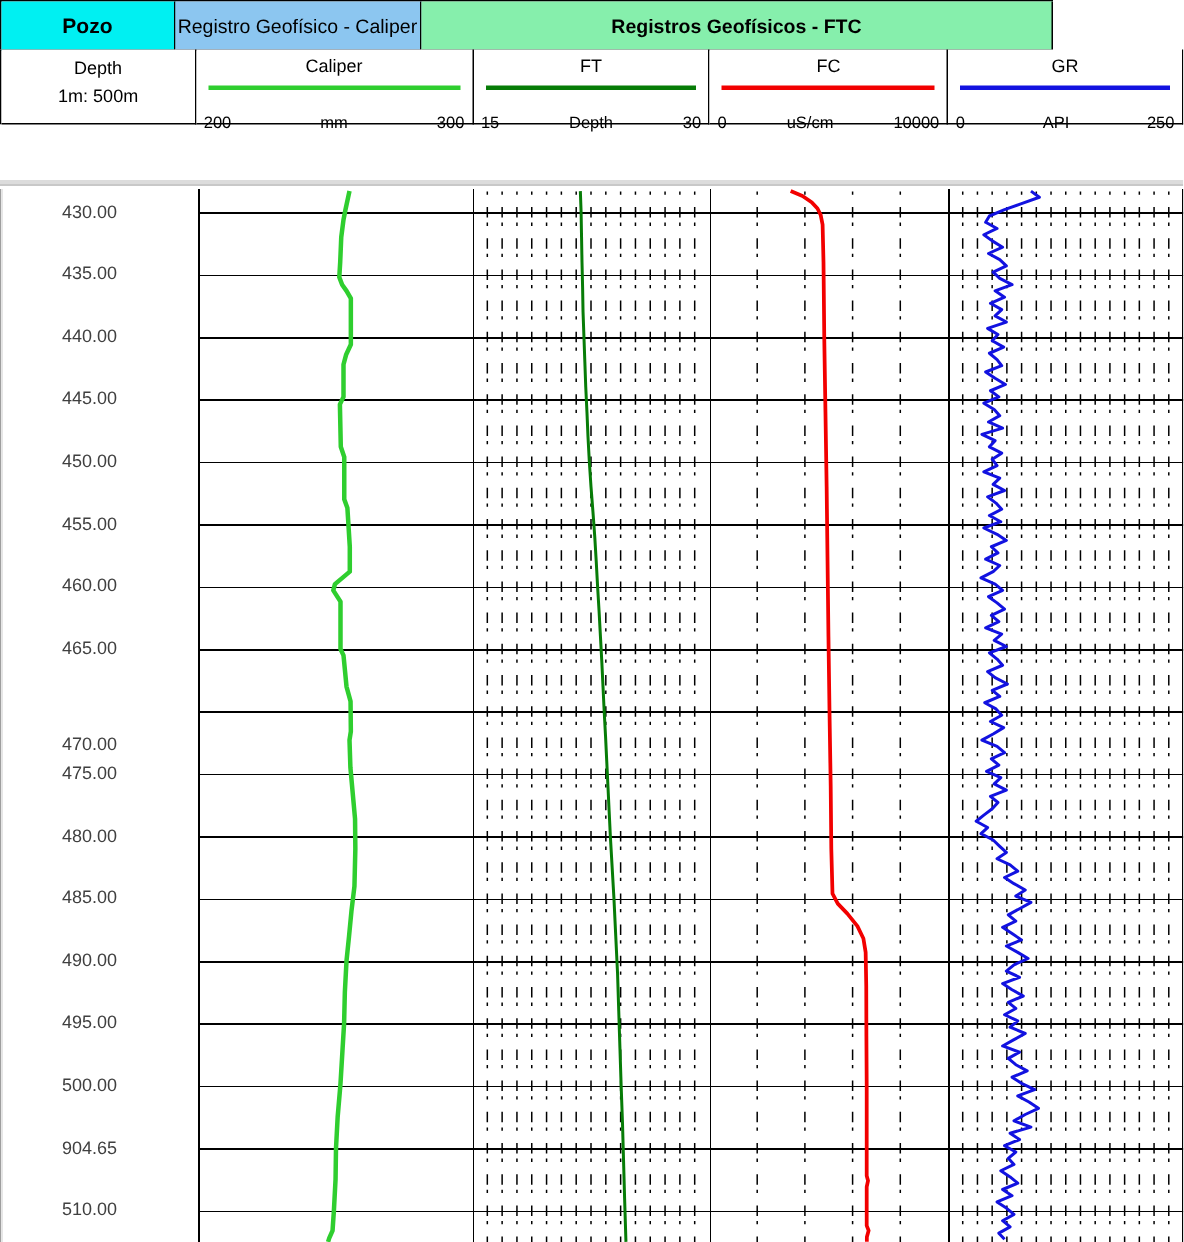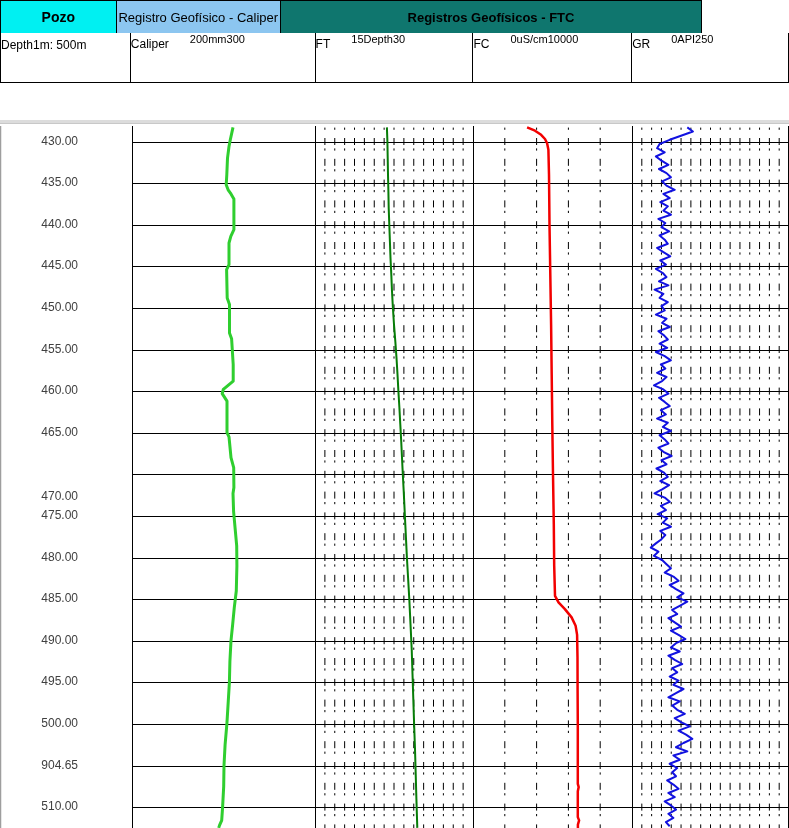--- a/index.html
+++ b/index.html
@@ -11,31 +11,31 @@
   
   .row1{display:flex;width:702px;height:33px;border-top:1px solid #000;border-left:1px solid #000;}
   .band{height:33px;border-right:1px solid #000;border-bottom:1px solid #000;
         display:flex;align-items:center;justify-content:center;font-size:13px;}
   .band.w-well{width:130px;font-weight:bold;font-size:14px;}
   .band.w-cal{width:185px;}
   .band.w-ftc{width:474px;font-weight:bold;}
   
   .row2{display:flex;width:789px;height:50px;border-left:1px solid #000;}
   .cell{height:50px;border-right:1px solid #000;border-bottom:1px solid #000;background:#fff;
-        display:flex;}
+        display:flex;flex-direction:column;}
   .w-depth{width:130px;}
   .w-calt{width:185px;}
   .w-ftt{width:158px;}
   .w-fct{width:159px;}
   .w-grt{width:157px;}
   .dep-title{font-size:12px;text-align:center;padding-top:5px;}
   .dep-scale{font-size:12px;text-align:center;padding-top:5px;}
   .tname{font-size:12px;text-align:center;padding-top:4px;flex:0 0 auto;}
   .tline{height:3px;margin:6px 8px 0 8px;background:#000;flex:0 0 auto;}
-  .tnums{display:flex;justify-content:flex-end;font-size:11px;padding:0 5px 0 5px;}
+  .tnums{display:flex;justify-content:flex-end;font-size:11px;padding:16px 5px 0 5px;}
   .tnums .u{flex:1;text-align:center;}
   
   .gap{width:789px;height:36px;background:#fff;}
   .divider{width:789px;height:7px;
     background:linear-gradient(#ffffff 0 1px,#dcdcdc 1px 4px,#c8c8c8 4px 5px,#ffffff 5px 7px);}
   
   .plot{position:relative;width:789px;height:702px;background:#fff;}
   .left-edge{position:absolute;left:0;top:0;width:2px;height:702px;
     background:linear-gradient(to right,#9e9e9e 0 1px,#e6e6e6 1px 2px);}
   .dlabel{position:absolute;left:0;width:78px;height:16px;line-height:16px;
@@ -43,21 +43,21 @@
   svg{position:absolute;left:0;top:0;}
 </style>
 </head>
 <body>
 
 <div class="sheet">
 
   <div class="row1">
     <div class="band w-well" style="background: rgb(0, 240, 242);">Pozo</div>
     <div class="band w-cal" style="background: rgb(140, 198, 240);">Registro Geofísico - Caliper</div>
-    <div class="band w-ftc" style="background: #0f766e;">Registros Geofísicos - FTC</div>
+    <div class="band w-ftc" style="background: #86efac;">Registros Geofísicos - FTC</div>
   </div>
 
   <div class="row2">
     <div class="cell w-depth">
       <div class="dep-title">Depth</div>
       <div class="dep-scale">1m: 500m</div>
     </div>
 
     <div class="cell w-calt">
       <div class="tname">Caliper</div>

